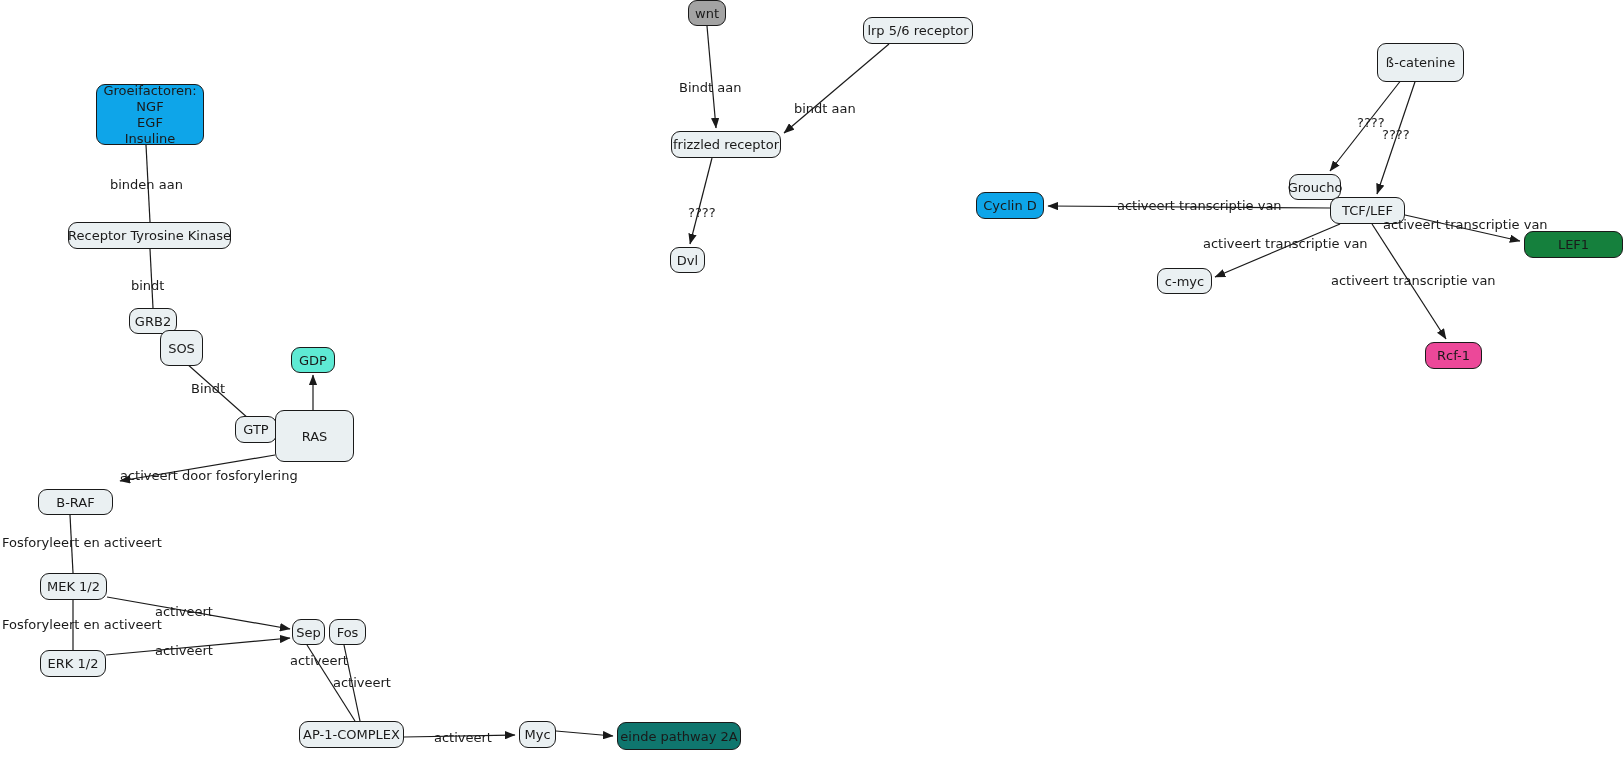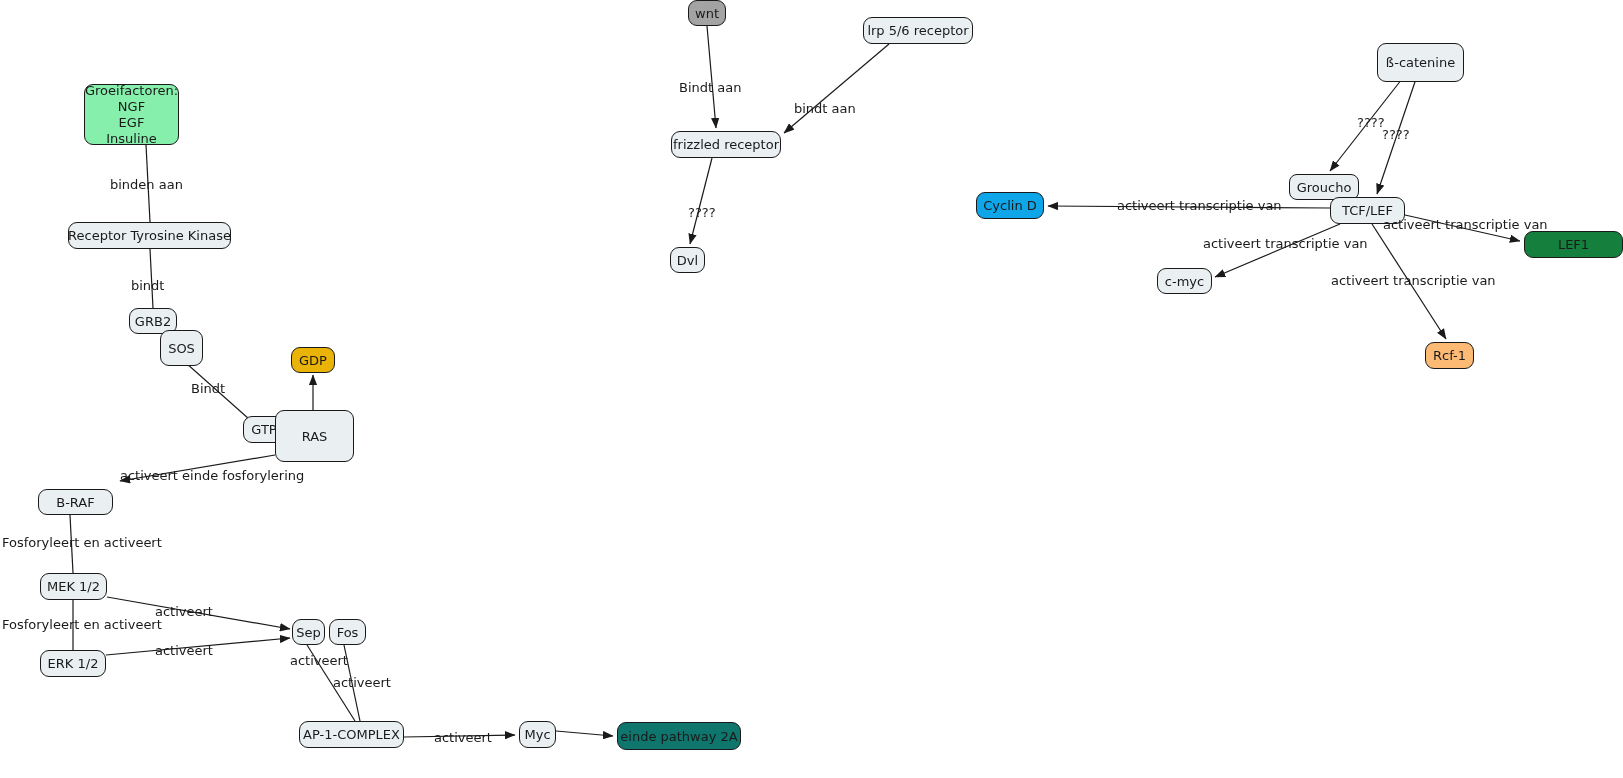--- a/index.html
+++ b/index.html
@@ -93,55 +93,55 @@
         <path d="M 712,158 L 690,244" class="edge-line" marker-end="url(#arrowhead)"></path>
         <path d="M 1409,70 L 1330,171" class="edge-line" marker-end="url(#arrowhead)"></path>
         <path d="M 1419,70 L 1377,194" class="edge-line" marker-end="url(#arrowhead)"></path>
         <path d="M 1330,208 L 1048,206" class="edge-line" marker-end="url(#arrowhead)"></path>
         <path d="M 1340,224 L 1215,277" class="edge-line" marker-end="url(#arrowhead)"></path>
         <path d="M 1405,215 L 1520,241" class="edge-line" marker-end="url(#arrowhead)"></path>
         <path d="M 1372,224 L 1446,339" class="edge-line" marker-end="url(#arrowhead)"></path>
       </g>
   </svg>
   <div id="node-group">
-      <div class="node multiline" style="left: 84px; top: 84px; width: 95px; height: 61px; background: #86efac; border-color: rgb(26, 26, 26);">Groeifactoren:
+      <div class="node multiline" style="left: 96px; top: 84px; width: 108px; height: 61px; background: #0ea5e9; border-color: rgb(26, 26, 26);">Groeifactoren:
 NGF
 EGF
 Insuline</div>
       <div class="node" style="left: 68px; top: 222px; width: 163px; height: 27px; background: rgb(234, 240, 242); border-color: rgb(26, 26, 26);">Receptor Tyrosine Kinase</div>
       <div class="node" style="left: 129px; top: 308px; width: 48px; height: 26px; background: rgb(234, 240, 242); border-color: rgb(26, 26, 26);">GRB2</div>
       <div class="node" style="left: 160px; top: 330px; width: 43px; height: 36px; background: rgb(234, 240, 242); border-color: rgb(26, 26, 26);">SOS</div>
-      <div class="node" style="left: 243px; top: 416px; width: 42px; height: 27px; background: rgb(234, 240, 242); border-color: rgb(26, 26, 26);">GTP</div>
+      <div class="node" style="left: 235px; top: 416px; width: 42px; height: 27px; background: rgb(234, 240, 242); border-color: rgb(26, 26, 26);">GTP</div>
       <div class="node" style="left: 275px; top: 410px; width: 79px; height: 52px; background: rgb(234, 240, 242); border-color: rgb(26, 26, 26);">RAS</div>
-      <div class="node" style="left: 291px; top: 347px; width: 44px; height: 26px; background: #eab308; border-color: rgb(26, 26, 26);">GDP</div>
+      <div class="node" style="left: 291px; top: 347px; width: 44px; height: 26px; background: #5eead4; border-color: rgb(26, 26, 26);">GDP</div>
       <div class="node" style="left: 38px; top: 489px; width: 75px; height: 26px; background: rgb(234, 240, 242); border-color: rgb(26, 26, 26);">B-RAF</div>
       <div class="node" style="left: 40px; top: 573px; width: 67px; height: 27px; background: rgb(234, 240, 242); border-color: rgb(26, 26, 26);">MEK 1/2</div>
       <div class="node" style="left: 40px; top: 650px; width: 66px; height: 27px; background: rgb(234, 240, 242); border-color: rgb(26, 26, 26);">ERK 1/2</div>
       <div class="node" style="left: 292px; top: 619px; width: 33px; height: 26px; background: rgb(234, 240, 242); border-color: rgb(26, 26, 26);">Sep</div>
       <div class="node" style="left: 329px; top: 619px; width: 37px; height: 26px; background: rgb(234, 240, 242); border-color: rgb(26, 26, 26);">Fos</div>
       <div class="node" style="left: 299px; top: 721px; width: 105px; height: 27px; background: rgb(234, 240, 242); border-color: rgb(26, 26, 26);">AP-1-COMPLEX</div>
       <div class="node" style="left: 519px; top: 721px; width: 37px; height: 27px; background: rgb(234, 240, 242); border-color: rgb(26, 26, 26);">Myc</div>
       <div class="node" style="left: 617px; top: 722px; width: 124px; height: 28px; background: #0f766e; border-color: rgb(26, 26, 26);">einde pathway 2A</div>
       <div class="node" style="left: 688px; top: 0px; width: 38px; height: 26px; background: #a3a3a3; border-color: rgb(26, 26, 26);">wnt</div>
       <div class="node" style="left: 863px; top: 17px; width: 110px; height: 27px; background: rgb(234, 240, 242); border-color: rgb(26, 26, 26);">lrp 5/6 receptor</div>
       <div class="node" style="left: 671px; top: 131px; width: 110px; height: 27px; background: rgb(234, 240, 242); border-color: rgb(26, 26, 26);">frizzled receptor</div>
       <div class="node" style="left: 670px; top: 247px; width: 35px; height: 26px; background: rgb(234, 240, 242); border-color: rgb(26, 26, 26);">Dvl</div>
       <div class="node" style="left: 1377px; top: 43px; width: 87px; height: 39px; background: rgb(234, 240, 242); border-color: rgb(26, 26, 26);">ß-catenine</div>
-      <div class="node" style="left: 1289px; top: 174px; width: 70px; height: 26px; background: rgb(234, 240, 242); border-color: rgb(26, 26, 26); border-radius: 8px;">Groucho</div>
+      <div class="node" style="left: 1289px; top: 174px; width: 52px; height: 26px; background: rgb(234, 240, 242); border-color: rgb(26, 26, 26);">Groucho</div>
       <div class="node" style="left: 1330px; top: 197px; width: 75px; height: 27px; background: rgb(234, 240, 242); border-color: rgb(26, 26, 26);">TCF/LEF</div>
       <div class="node" style="left: 976px; top: 192px; width: 68px; height: 27px; background: #0ea5e9; border-color: rgb(26, 26, 26);">Cyclin D</div>
       <div class="node" style="left: 1157px; top: 268px; width: 55px; height: 26px; background: rgb(234, 240, 242); border-color: rgb(26, 26, 26);">c-myc</div>
       <div class="node" style="left: 1524px; top: 231px; width: 99px; height: 27px; background: #15803d; border-color: rgb(26, 26, 26);">LEF1</div>
-      <div class="node" style="left: 1425px; top: 342px; width: 49px; height: 27px; background: #fdba74; border-color: rgb(26, 26, 26);">Rcf-1</div>
+      <div class="node" style="left: 1425px; top: 342px; width: 57px; height: 27px; background: #ec4899; border-color: rgb(26, 26, 26);">Rcf-1</div>
     </div>
   <div id="label-group">
       <div class="edge-label" style="left: 110px; top: 178px;">binden aan</div>
       <div class="edge-label" style="left: 131px; top: 279px;">bindt</div>
       <div class="edge-label" style="left: 191px; top: 382px;">Bindt</div>
-      <div class="edge-label" style="left: 120px; top: 469px;">activeert einde fosforylering</div>
+      <div class="edge-label" style="left: 120px; top: 469px;">activeert door fosforylering</div>
       <div class="edge-label" style="left: 2px; top: 536px;">Fosforyleert en activeert</div>
       <div class="edge-label" style="left: 2px; top: 618px;">Fosforyleert en activeert</div>
       <div class="edge-label" style="left: 155px; top: 605px;">activeert</div>
       <div class="edge-label" style="left: 155px; top: 644px;">activeert</div>
       <div class="edge-label" style="left: 290px; top: 654px;">activeert</div>
       <div class="edge-label" style="left: 333px; top: 676px;">activeert</div>
       <div class="edge-label" style="left: 434px; top: 731px;">activeert</div>
       <div class="edge-label" style="left: 679px; top: 81px;">Bindt aan</div>
       <div class="edge-label" style="left: 794px; top: 102px;">bindt aan</div>
       <div class="edge-label" style="left: 688px; top: 206px;">????</div>

